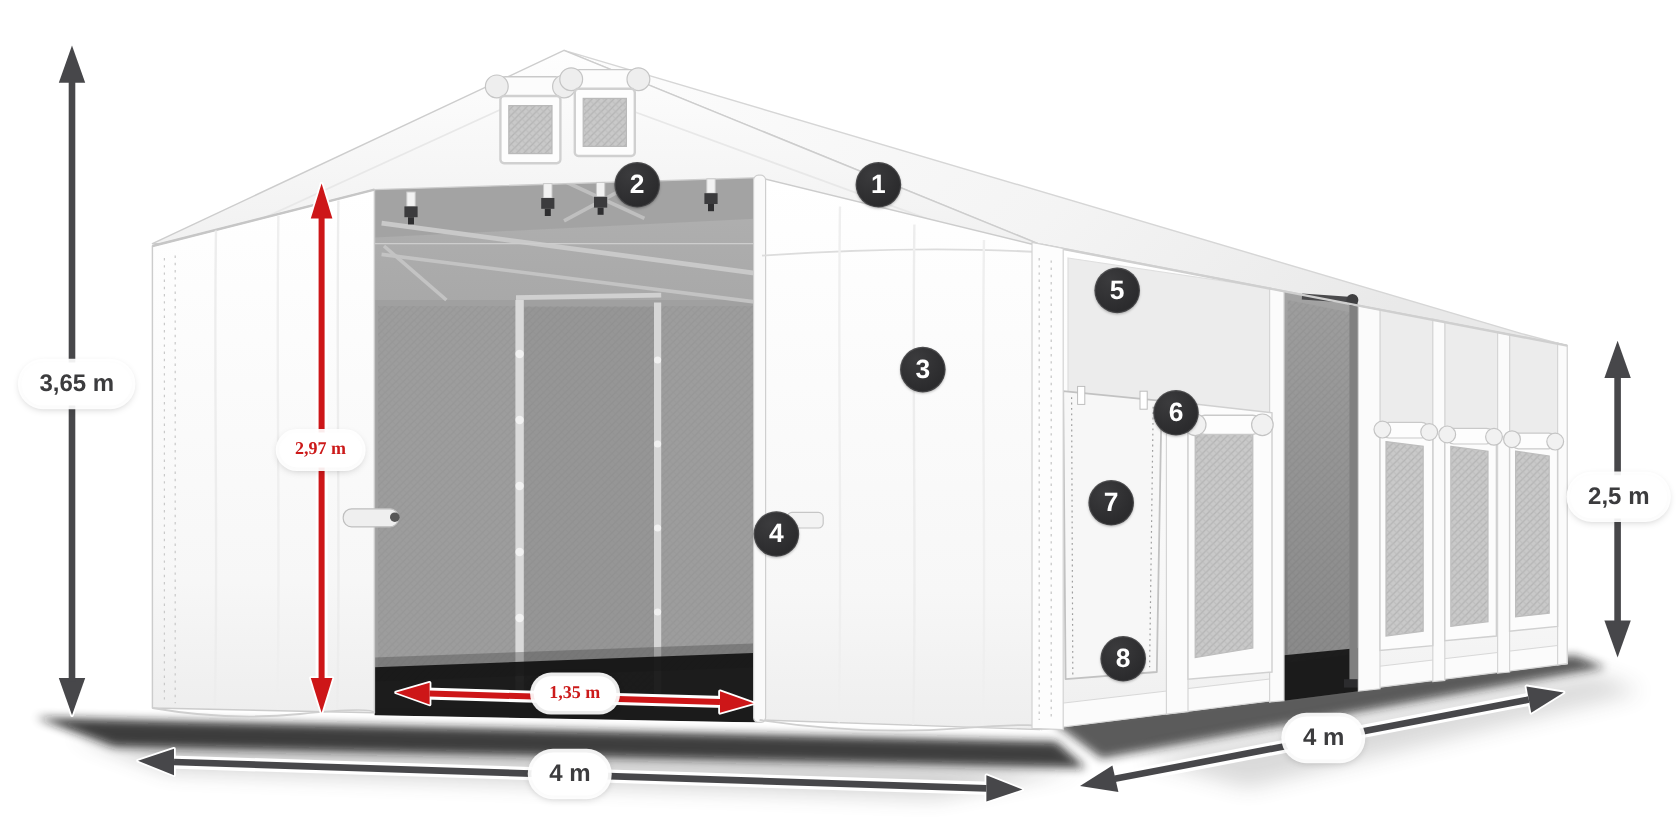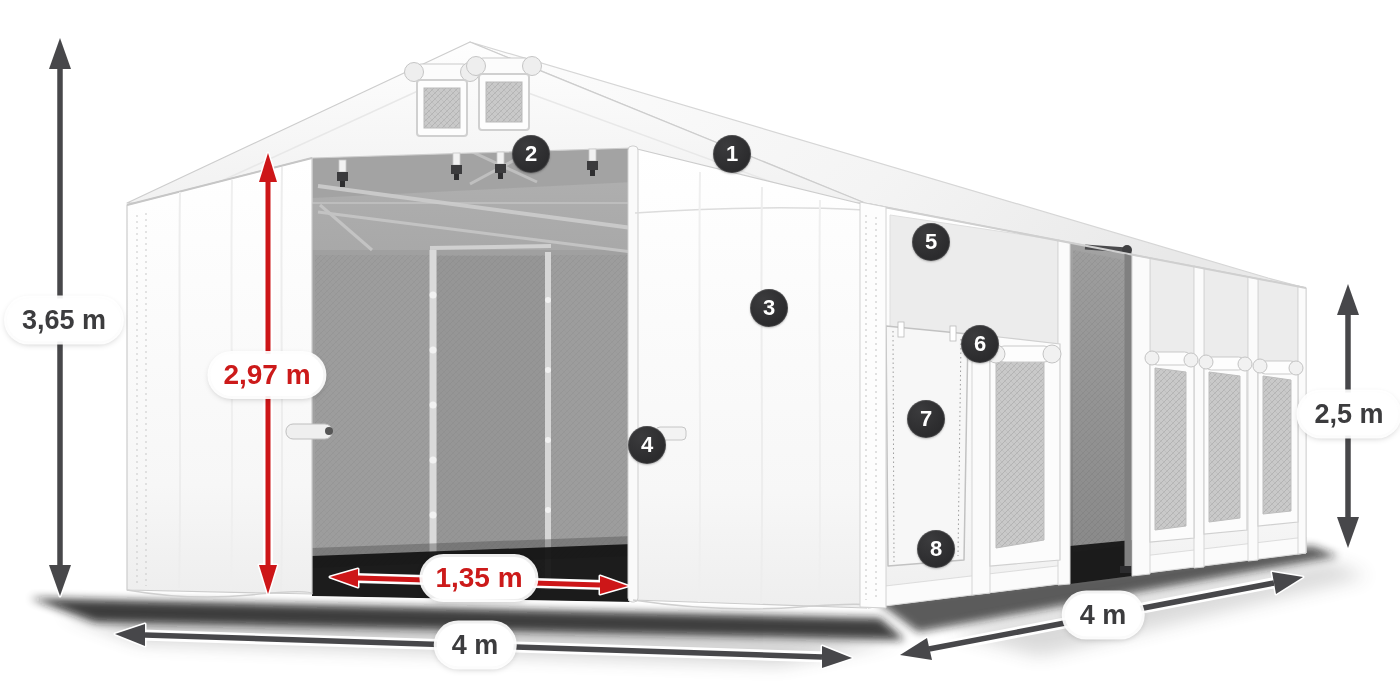--- a/index.html
+++ b/index.html
@@ -7,22 +7,22 @@
     position:relative;width:1400px;height:700px;background:#ffffff;overflow:hidden;
     font-family:"Liberation Sans", sans-serif;
   }
   .stage svg{position:absolute;left:0;top:0;}
   .pill{
     position:absolute;transform:translate(-50%,-50%);
     background:#ffffff;border-radius:24px;font-weight:700;white-space:nowrap;
     color:#3c3c3e;box-shadow:0 0 0 3px rgba(255,255,255,0.92),0 2px 7px rgba(0,0,0,0.28);
     display:flex;align-items:center;justify-content:center;line-height:1;
   }
-  .pill.dark{font-size:27px;padding:8px 15px;}
-  .pill.red{font-size:28px;padding:7px 13px;color:#cc1a1a;}
+  .pill.dark{font-size:20px;padding:8px 15px;}
+  .pill.red{font-size:15px;padding:7px 13px;color:#cc1a1a;font-family:Liberation Serif, serif;}
   .badge{
     position:absolute;transform:translate(-50%,-50%);
     width:38px;height:38px;border-radius:50%;
     background:radial-gradient(circle at 35% 28%, #3b3b3d 0%, #2b2b2d 70%);
     color:#ffffff;font-weight:700;font-size:22px;
     display:flex;align-items:center;justify-content:center;
     box-shadow:inset 0 0 0 1px rgba(255,255,255,0.12), 0 1px 2px rgba(0,0,0,0.25);
   }
 </style>
 </head>

